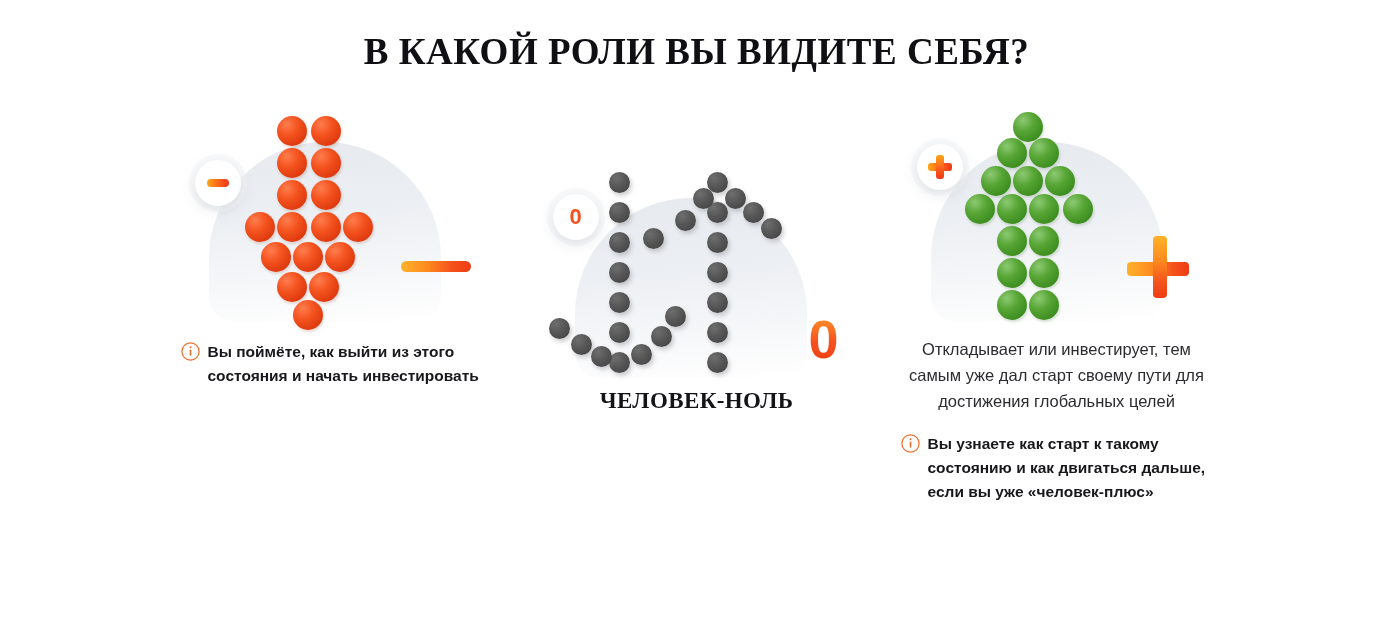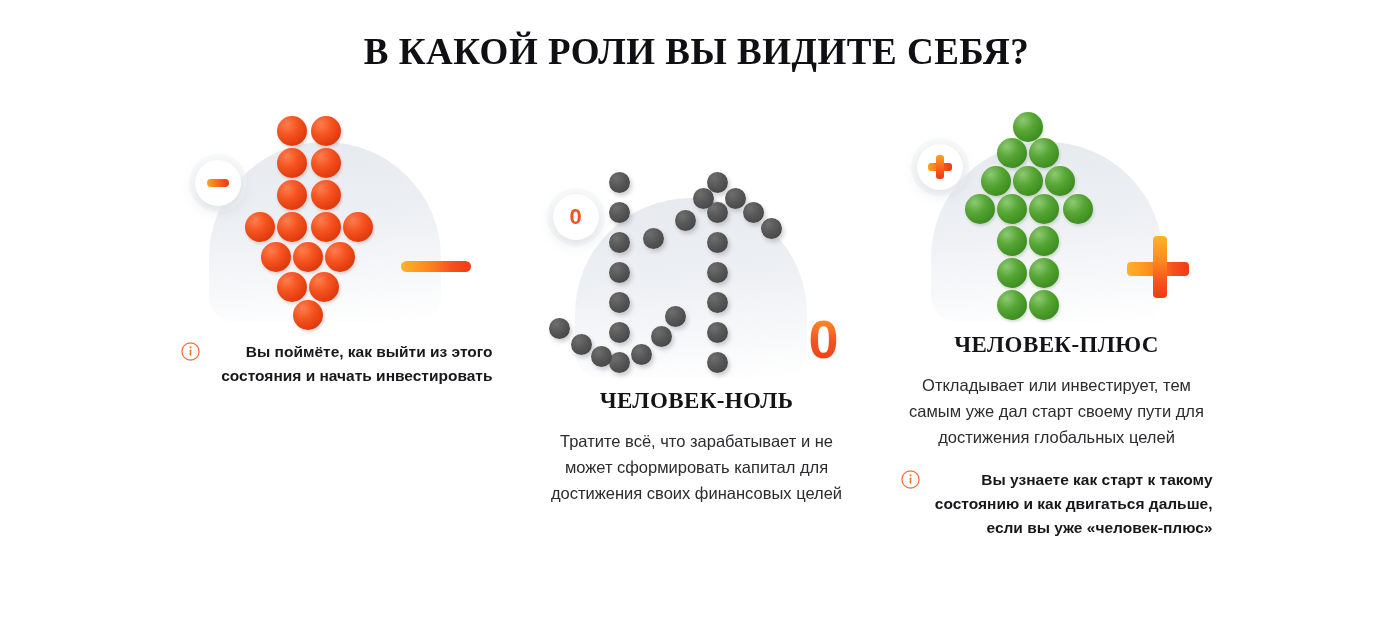--- a/index.html
+++ b/index.html
@@ -207,21 +207,21 @@
     margin-top: 2px;
     position: relative;
   }
   .note-icon svg { display: block; }
   .note-text {
     font-family: "Liberation Sans", sans-serif;
     font-weight: 700;
     font-size: 15.5px;
     line-height: 24px;
     color: #18181c;
-    text-align: right;
+    text-align: left;
   }
   .note-2 .note-icon { margin-top: 3px; }
 </style>
 </head>
 <body>
 
 <div class="page-title">В КАКОЙ РОЛИ ВЫ ВИДИТЕ СЕБЯ?</div>
 
 <div class="columns">
 
@@ -315,21 +315,20 @@
       </div>
 
       <div class="badge" style="left:6px; top:28px;">
         <span class="badge-zero">0</span>
       </div>
 
       <span class="big-zero">0</span>
     </div>
 
     <div class="card-title">ЧЕЛОВЕК-НОЛЬ</div>
-    <div class="card-desc">Тратите всё, что зарабатывает и не может сформировать капитал для достижения своих финансовых целей</div>
 
   </div>
 
   <div class="column col-3">
 
     <div class="illustration">
       <div class="blob b3"></div>
 
       <div class="balls">
 
@@ -361,21 +360,20 @@
             <i class="v"></i>
         </span>
       </div>
 
       <span class="big-plus">
         <i class="h"></i>
           <i class="v"></i>
       </span>
     </div>
 
-    <div class="card-title">ЧЕЛОВЕК-ПЛЮС</div>
     <div class="card-desc">Откладывает или инвестирует, тем самым уже дал старт своему пути для достижения глобальных целей</div>
 
     <div class="note">
       <span class="note-icon">
         <svg width="19" height="19" viewBox="0 0 19 19">
           <circle cx="9.5" cy="9.5" r="8.6" fill="none" stroke="#ee6a28" stroke-width="1.2"></circle>
           <rect x="8.75" y="7.6" width="1.5" height="6.1" rx="0.7" fill="#ee6a28"></rect>
           <circle cx="9.5" cy="5.3" r="0.95" fill="#ee6a28"></circle>
         </svg>
       </span>

